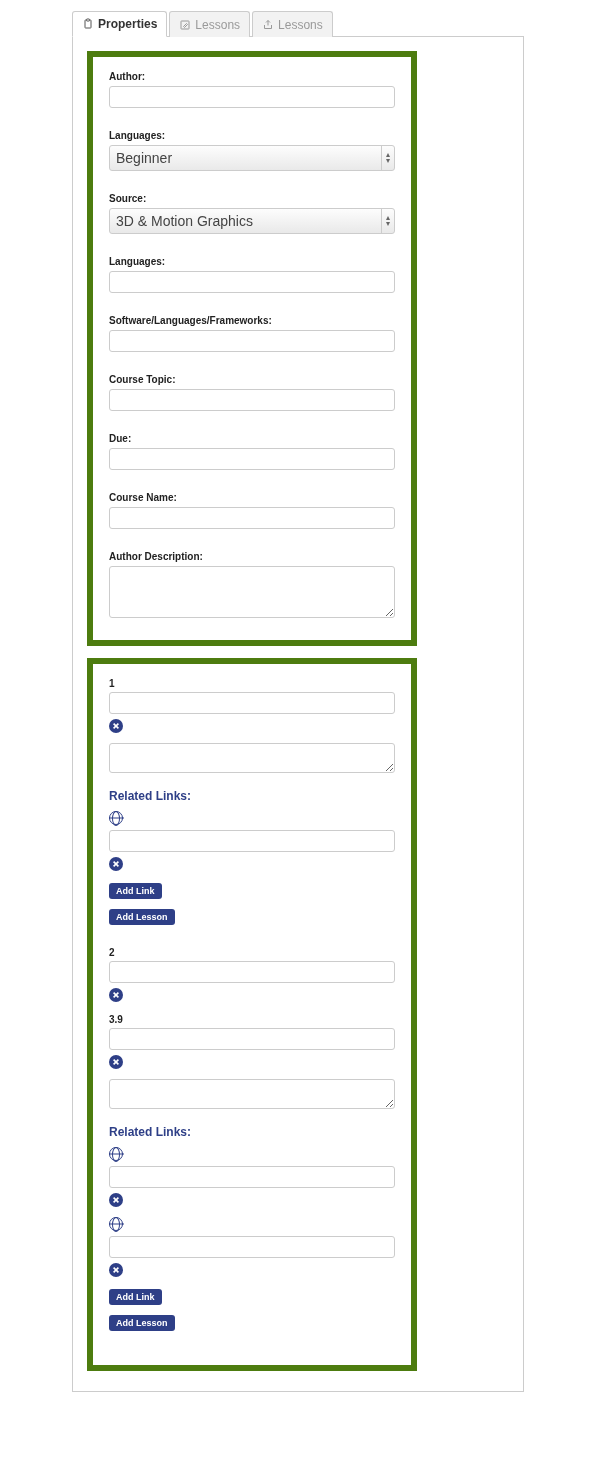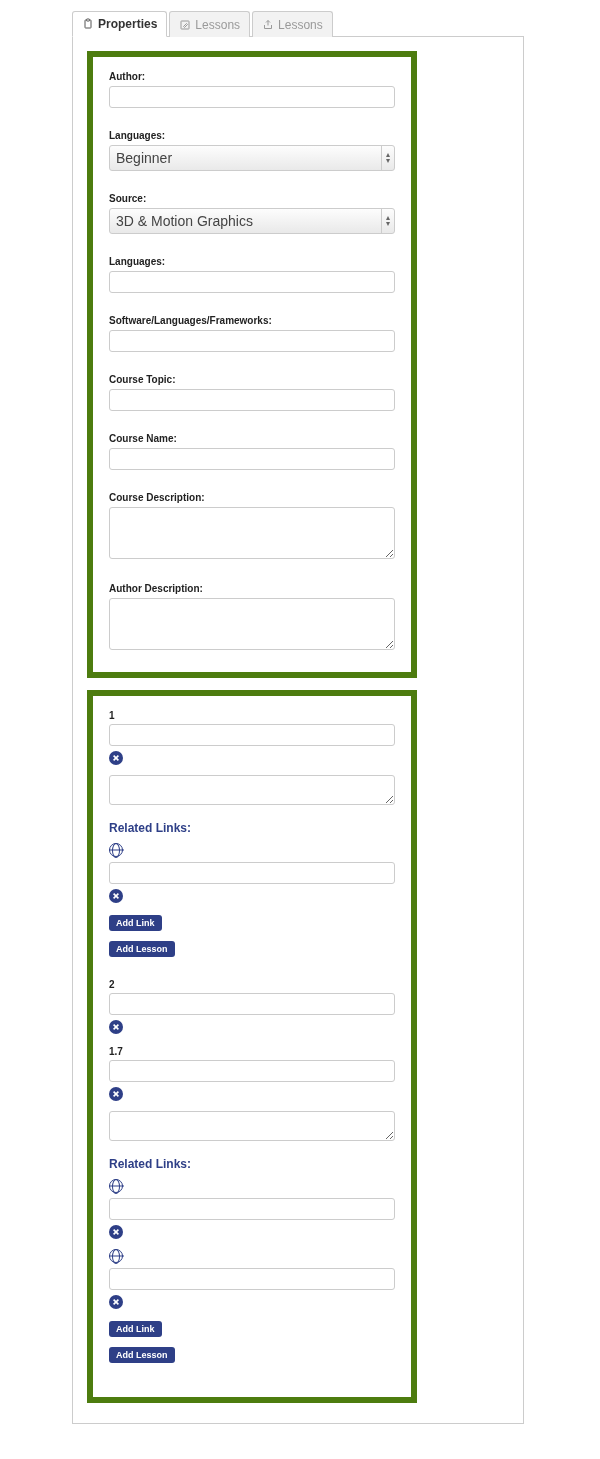--- a/index.html
+++ b/index.html
@@ -253,26 +253,26 @@
       </div>
       <div class="form-row">
         <label class="label">Software/Languages/Frameworks:</label>
         <input class="input" value="" style="">
       </div>
       <div class="form-row">
         <label class="label">Course Topic:</label>
         <input class="input" value="" style="">
       </div>
       <div class="form-row">
+        <label class="label">Due:</label>
+        <input class="input" value="" style="">
+      </div>
+      <div class="form-row">
         <label class="label">Course Name:</label>
         <input class="input" value="" style="">
-      </div>
-      <div class="form-row">
-        <label class="label">Course Description:</label>
-        <textarea class="textarea" style=""></textarea>
       </div>
       <div class="form-row" style="margin-bottom:4px;">
         <label class="label">Author Description:</label>
         <textarea class="textarea" style=""></textarea>
       </div>
     </div>
 
     <div class="card">
 
       <div class="outline-block">
@@ -308,21 +308,21 @@
       <div class="outline-block" style="margin-top:20px;">
         <div class="num-label">2</div>
         <input class="input" style="">
         <div class="circle-btn">
           <svg viewBox="0 0 10 10" stroke="#fff" stroke-width="2">
               <path d="M2 2 L8 8 M8 2 L2 8"></path>
             </svg>
         </div>
 
         <div class="sub-block" style="margin-top:12px;">
-          <div class="num-label">1.7</div>
+          <div class="num-label">3.9</div>
           <input class="input" style="">
           <div class="circle-btn">
             <svg viewBox="0 0 10 10" stroke="#fff" stroke-width="2">
                 <path d="M2 2 L8 8 M8 2 L2 8"></path>
               </svg>
           </div>
         </div>
 
         <div class="plain-input-block">
           <textarea class="input" style="height: 30px; resize: vertical;"></textarea>

